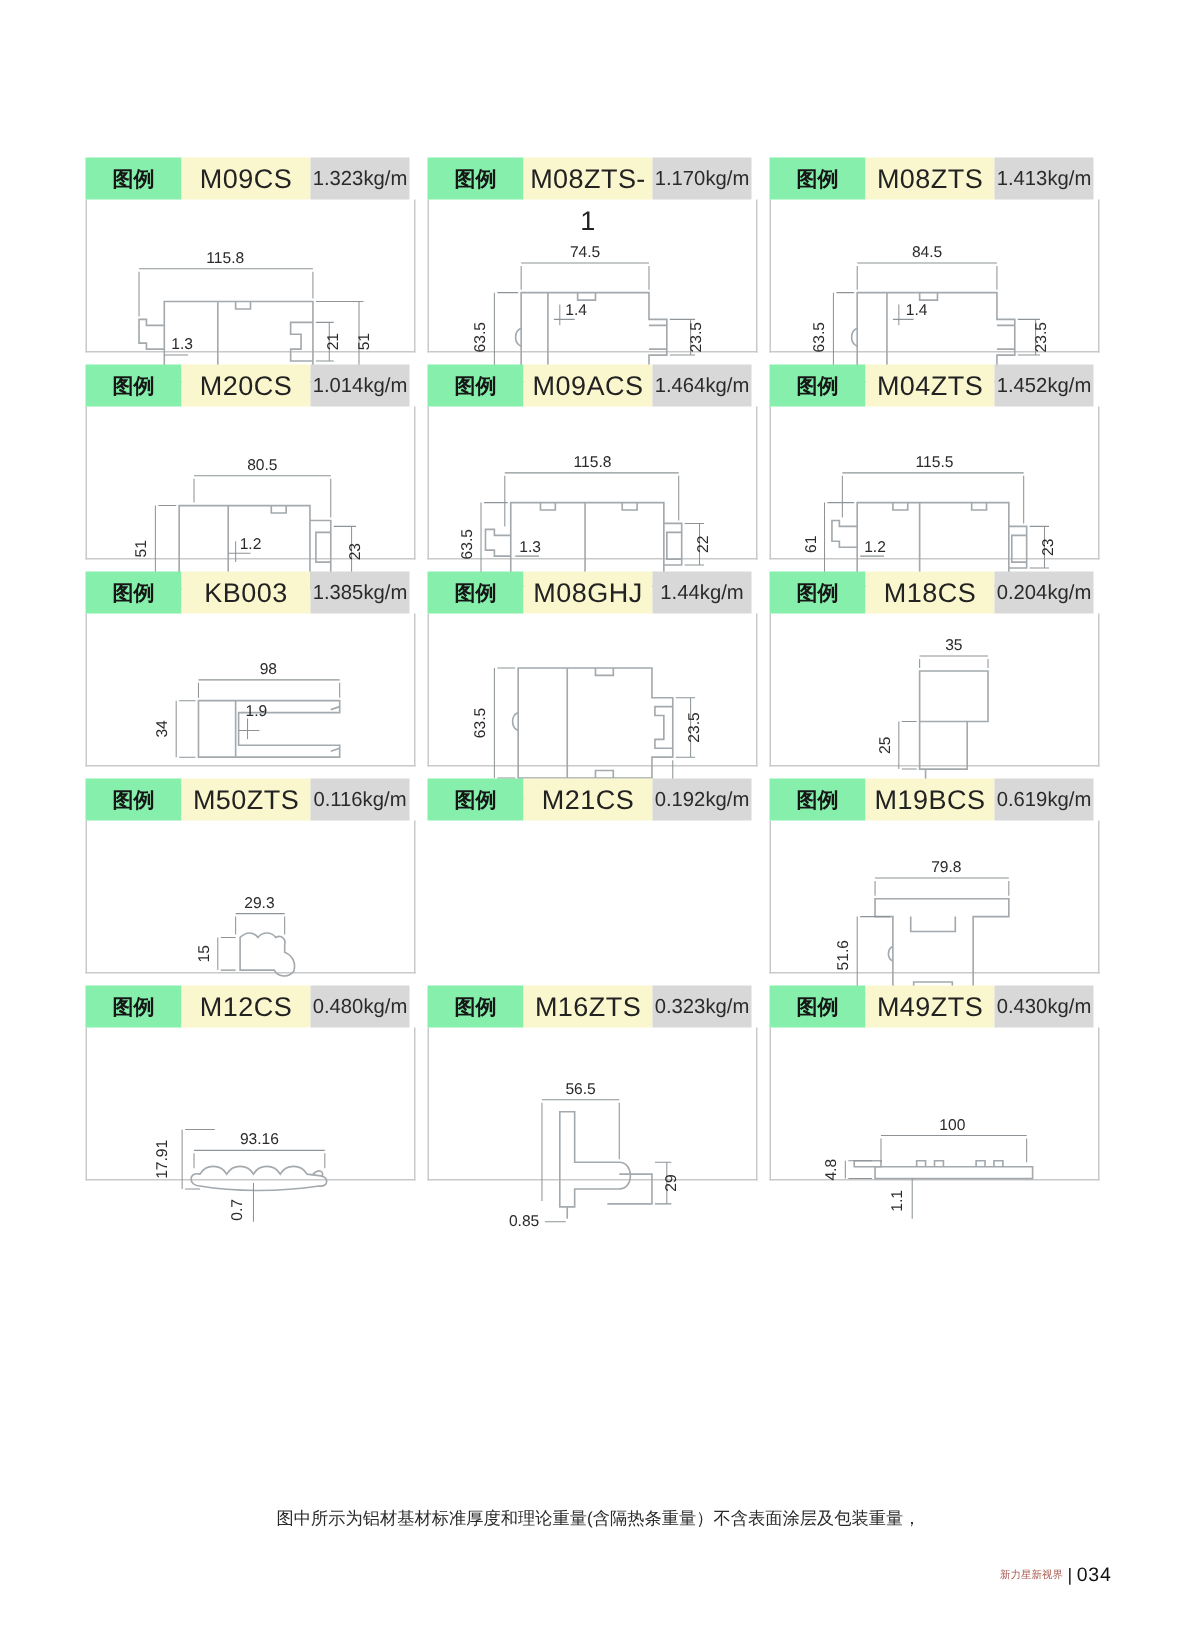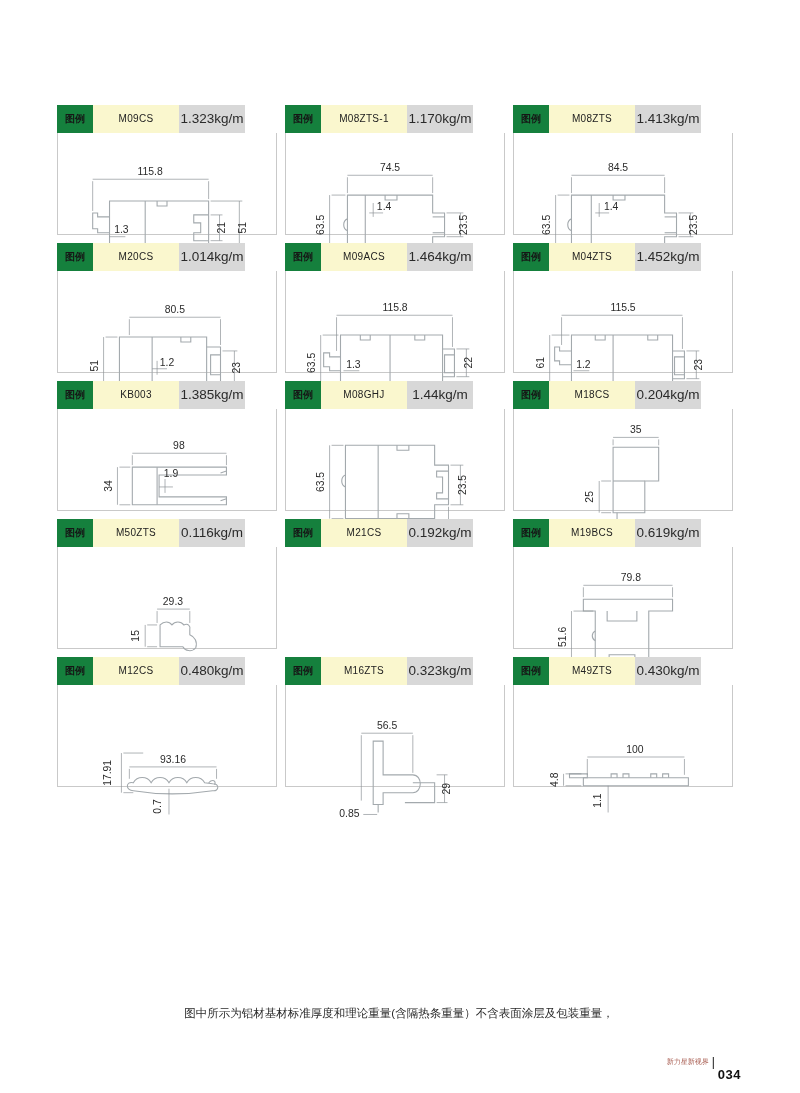--- a/index.html
+++ b/index.html
@@ -9,44 +9,44 @@
     overflow:hidden;
   }
   .grid{
     position:absolute;left:57px;top:105px;width:684px;
     display:grid;grid-template-columns:repeat(3,220px);
     column-gap:8px;row-gap:8px;
   }
   .cell{width:220px;}
   .hdr{display:flex;height:28px;line-height:28px;text-align:center;}
   .hdr .legend{
-    width:36px;background:#15803d;color:#161616;font-weight:bold;font-size:10px;
+    width:64px;background:#86efac;color:#161616;font-weight:bold;font-size:14px;
   }
   .hdr .code{
-    width:86px;background:#faf7ce;color:#222;font-size:10px;letter-spacing:.3px;
+    width:86px;background:#faf7ce;color:#222;font-size:18px;letter-spacing:.3px;
   }
   .hdr .weight{
     width:66px;background:#d8d8d8;color:#2a2a2a;font-size:13.5px;
   }
   .body{
     box-sizing:border-box;height:102px;border:1px solid #c9c9c9;border-top:none;
     background:#fff;
   }
   .body svg{display:block;}
   svg text{fill:#2b2b2b;font-size:10.5px;font-family:"Liberation Sans","DejaVu Sans",sans-serif;}
   .note{
     position:absolute;left:57px;top:1004px;width:684px;text-align:center;
     font-size:11.5px;line-height:19px;color:#2a2a2a;
   }
   .brand-line{
     position:absolute;right:59px;top:1042px;display:flex;align-items:center;gap:3px;
   }
   .brand-name{font-size:7px;color:#a85c50;}
   .brand-bar{font-size:12px;color:#111;}
-  .page-num{font-size:13px;font-weight:bold;color:#111;letter-spacing:.5px;margin-top:25px;}
+  .page-num{font-size:13px;font-weight:normal;color:#111;letter-spacing:.5px;}
 </style>
 </head>
 <body>
 
 <div class="grid" id="grid">
   <div class="cell">
     <div class="hdr">
       <span class="legend">图例</span>
       <span class="code">M09CS</span>
       <span class="weight">1.323kg/m</span>

